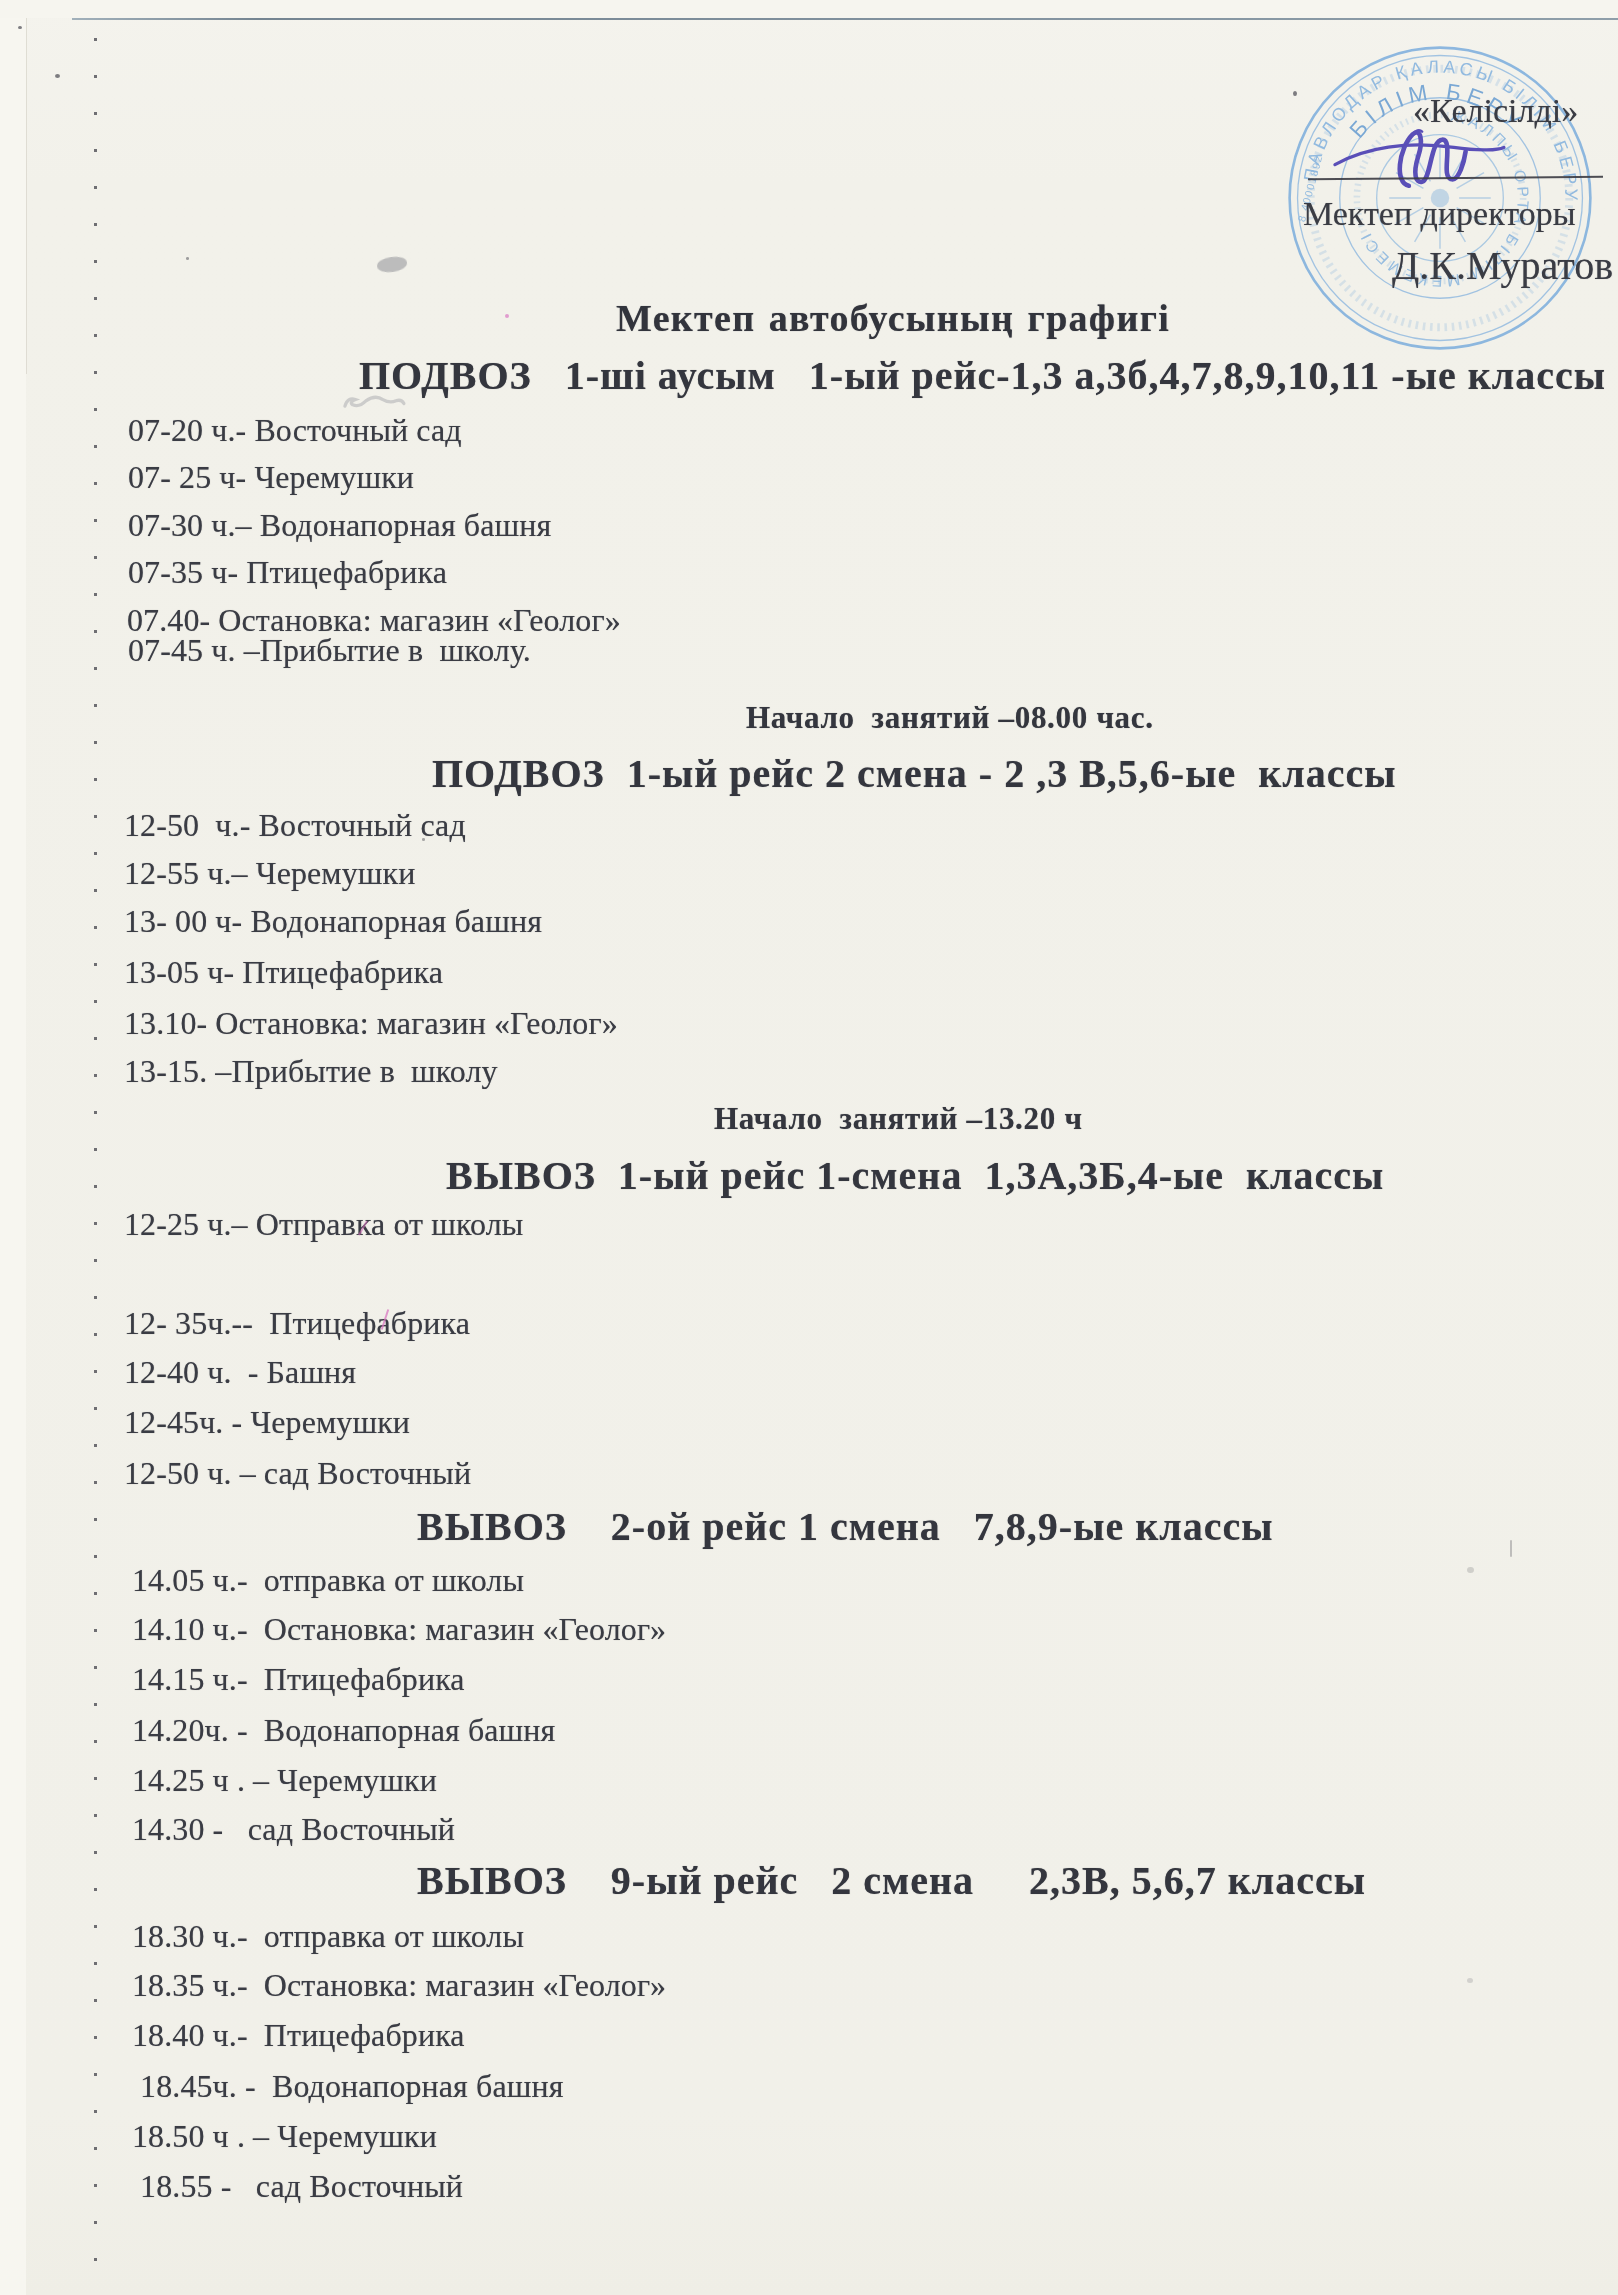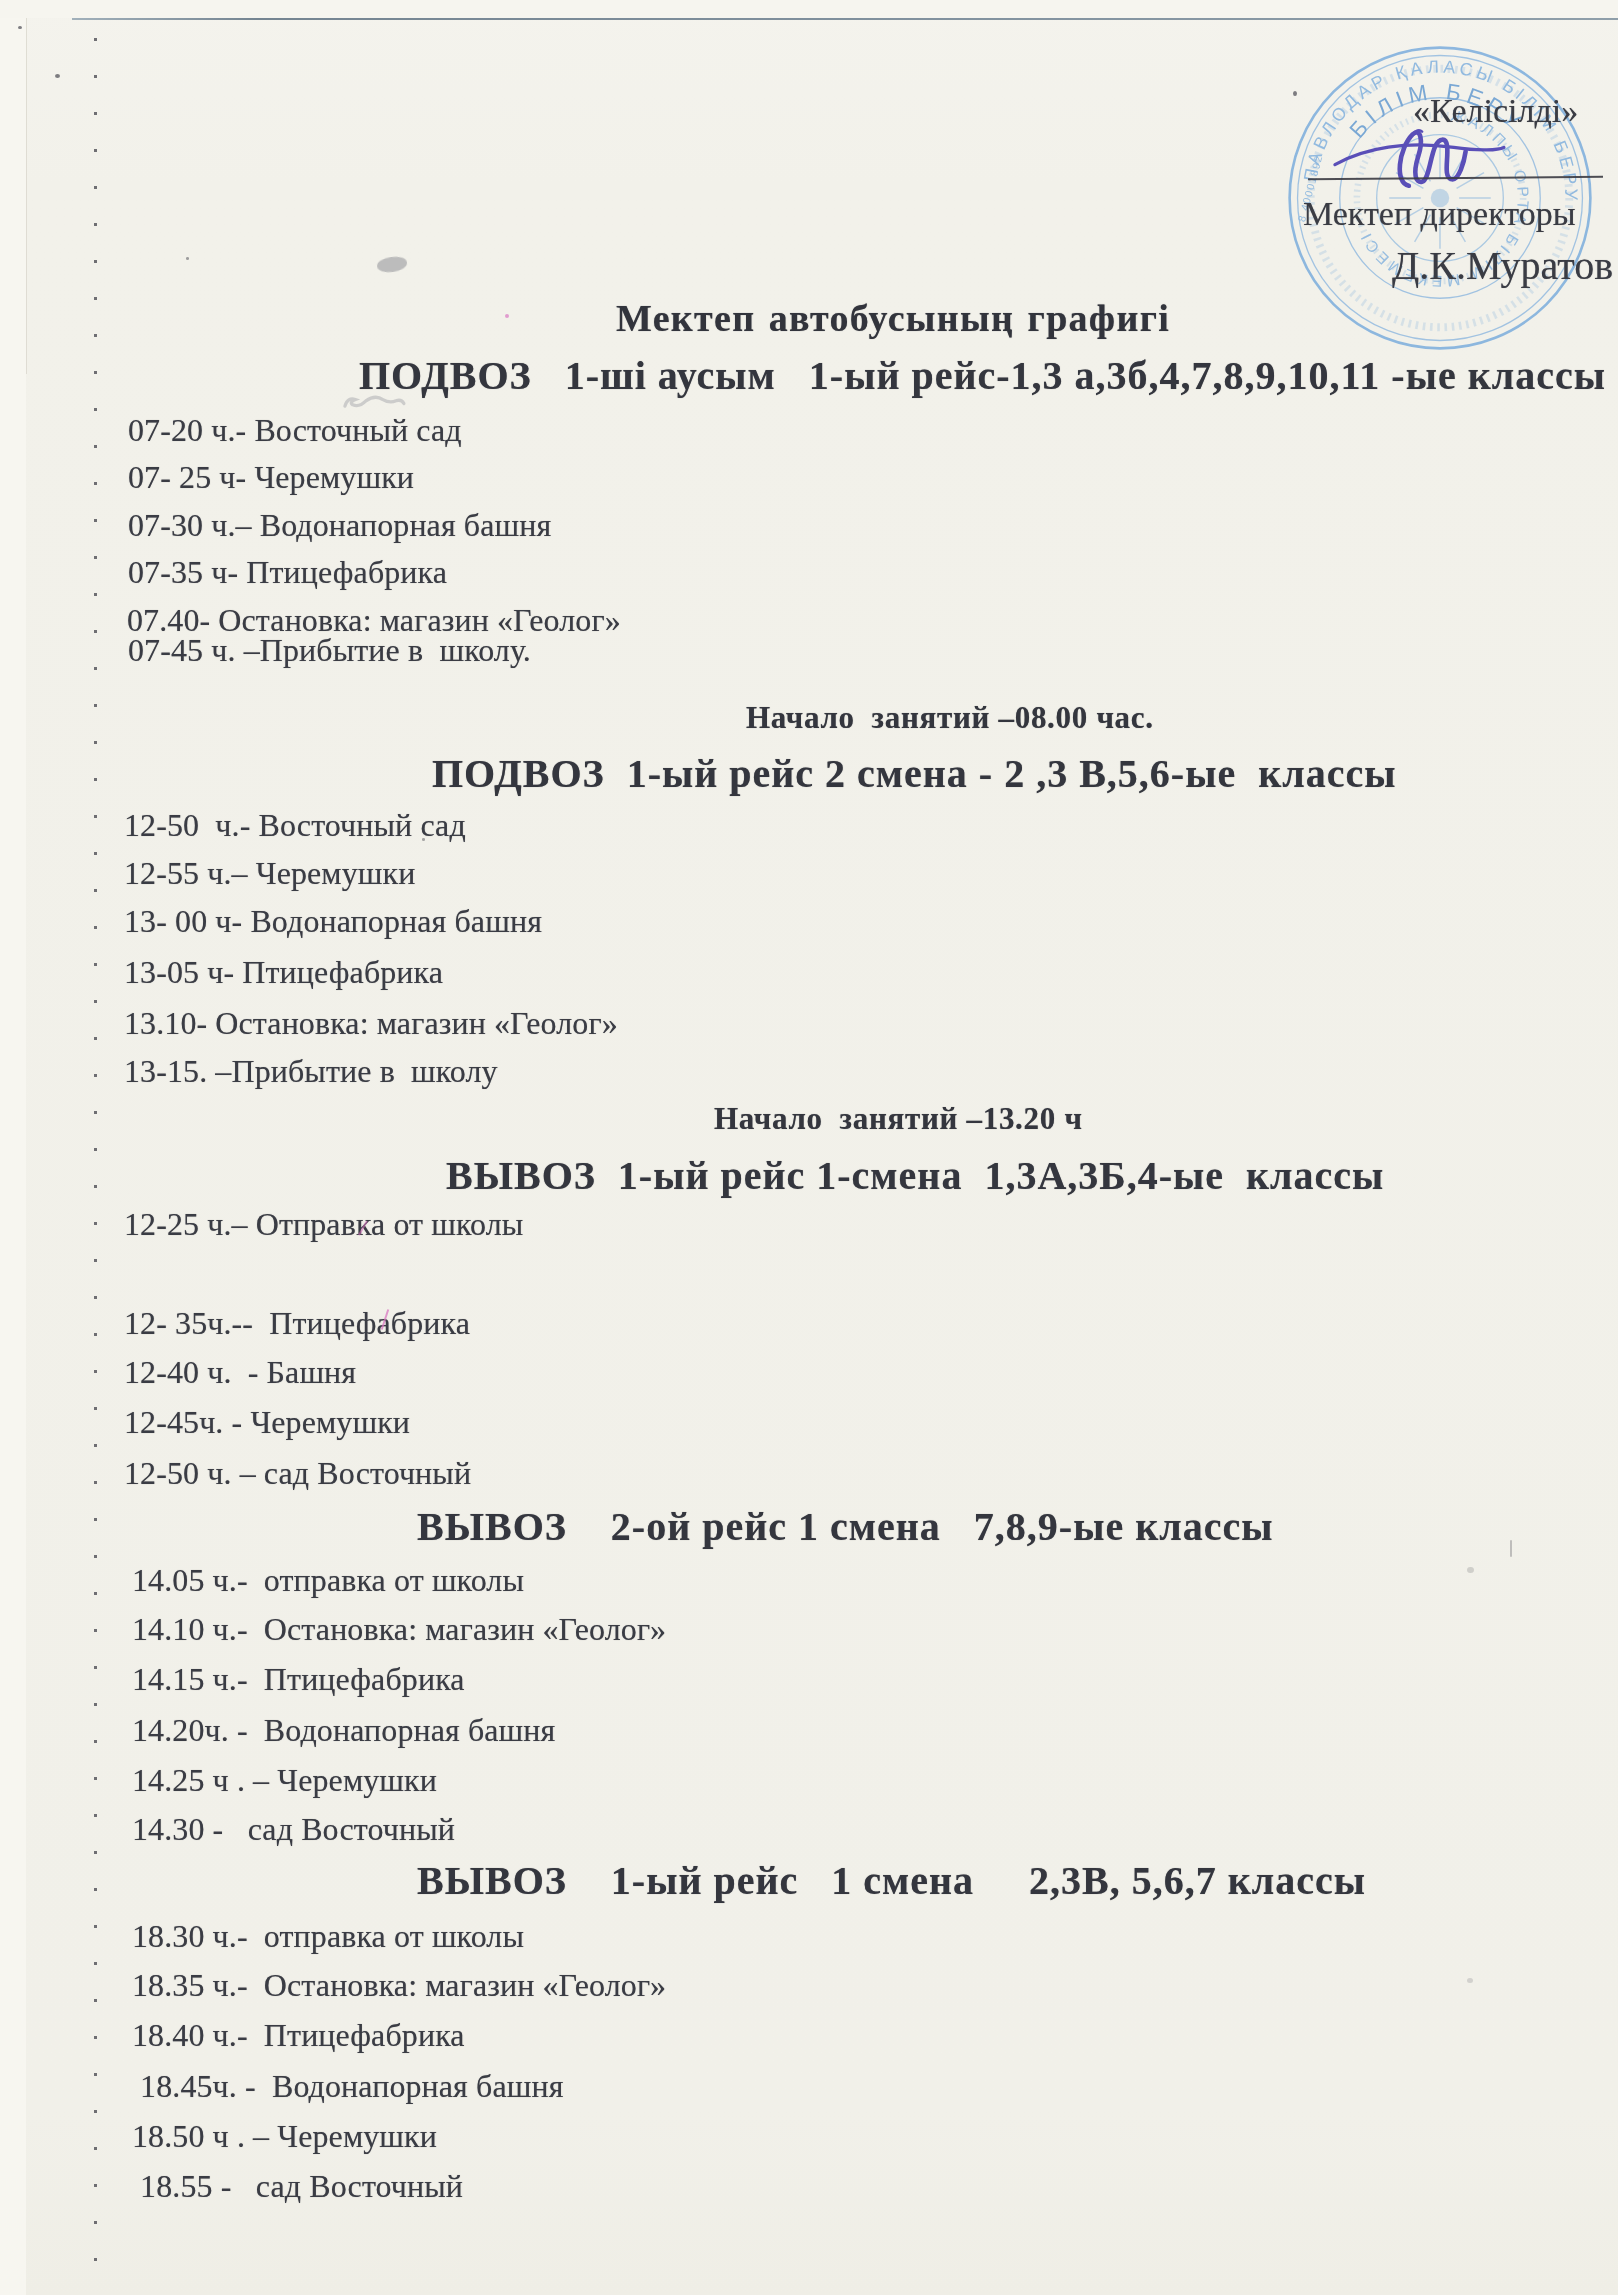--- a/index.html
+++ b/index.html
@@ -127,21 +127,21 @@
   <div class="ln ink" style="left:124px;top:1455px;">12-50 ч. – сад Восточный</div>
 
   <div class="hd" style="left:417px;top:1503px;">ВЫВОЗ    2-ой рейс 1 смена   7,8,9-ые классы</div>
   <div class="ln ink" style="left:132px;top:1562px;">14.05 ч.-  отправка от школы</div>
   <div class="ln ink" style="left:132px;top:1611px;">14.10 ч.-  Остановка: магазин «Геолог»</div>
   <div class="ln ink" style="left:132px;top:1661px;">14.15 ч.-  Птицефабрика</div>
   <div class="ln ink" style="left:132px;top:1712px;">14.20ч. -  Водонапорная башня</div>
   <div class="ln ink" style="left:132px;top:1762px;">14.25 ч . – Черемушки</div>
   <div class="ln ink" style="left:132px;top:1811px;">14.30 -   сад Восточный</div>
 
-  <div class="hd" style="left:417px;top:1857px;">ВЫВОЗ    1-ый рейс   1 смена     2,3В, 5,6,7 классы</div>
+  <div class="hd" style="left:417px;top:1857px;">ВЫВОЗ    9-ый рейс   2 смена     2,3В, 5,6,7 классы</div>
   <div class="ln ink" style="left:132px;top:1918px;">18.30 ч.-  отправка от школы</div>
   <div class="ln ink" style="left:132px;top:1967px;">18.35 ч.-  Остановка: магазин «Геолог»</div>
   <div class="ln ink" style="left:132px;top:2017px;">18.40 ч.-  Птицефабрика</div>
   <div class="ln ink" style="left:132px;top:2068px;"> 18.45ч. -  Водонапорная башня</div>
   <div class="ln ink" style="left:132px;top:2118px;">18.50 ч . – Черемушки</div>
   <div class="ln ink" style="left:132px;top:2168px;"> 18.55 -   сад Восточный</div>
 
   <div class="blob"></div>
   <div class="smudge">
     <svg width="76" height="22.4" viewBox="0 0 116 34">

